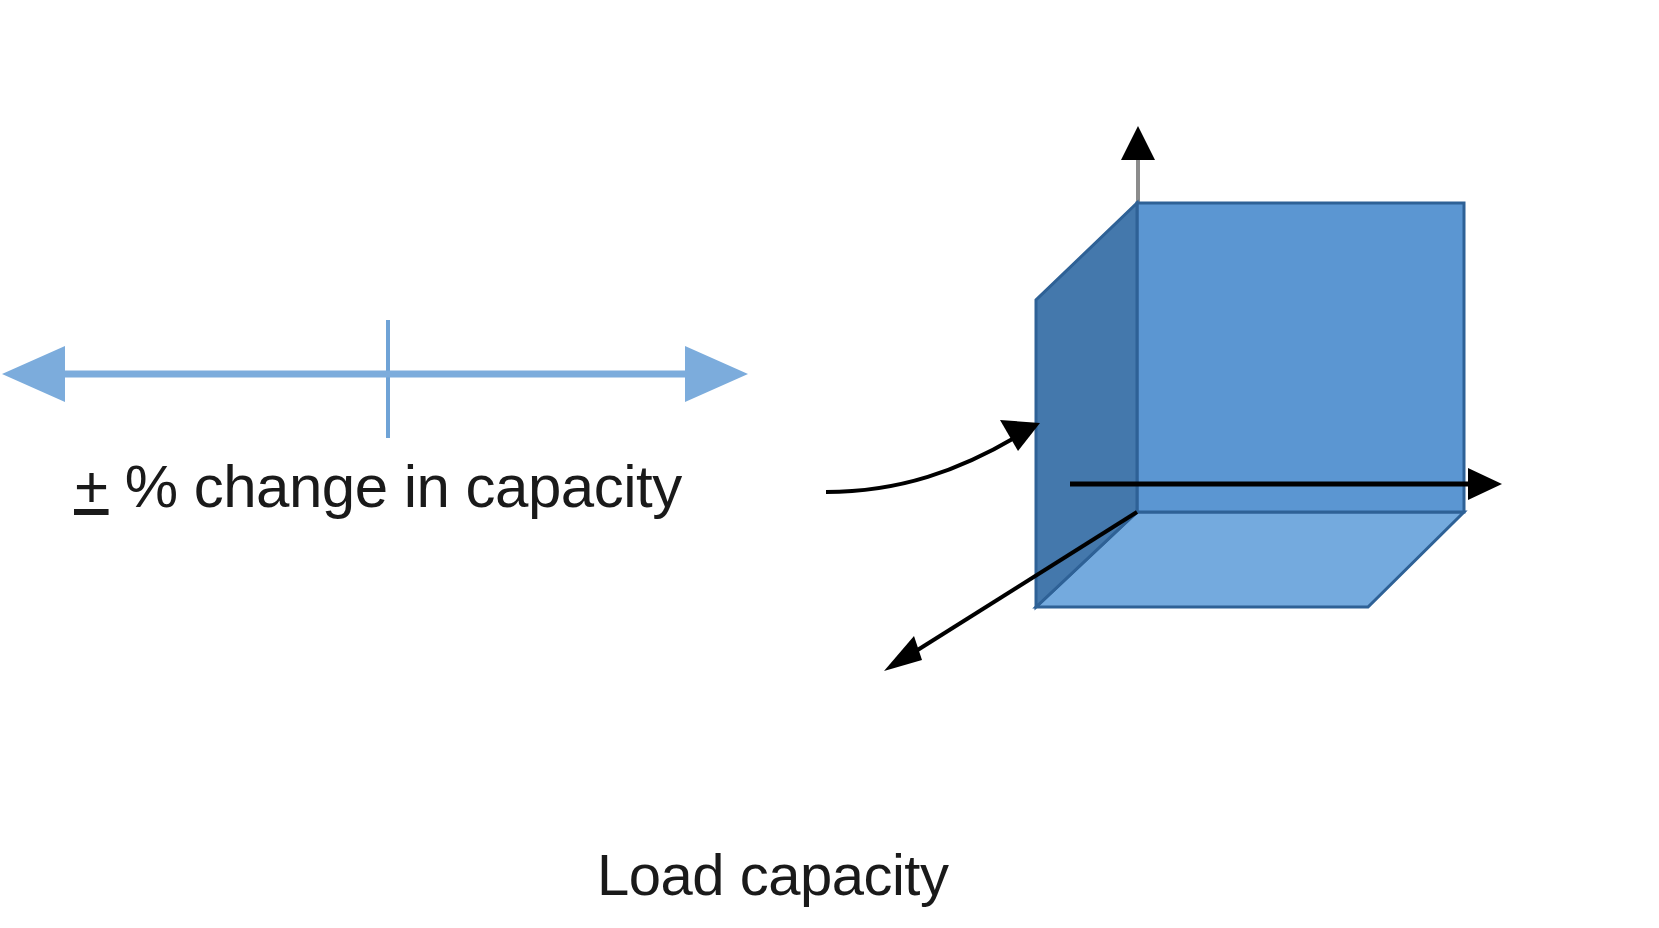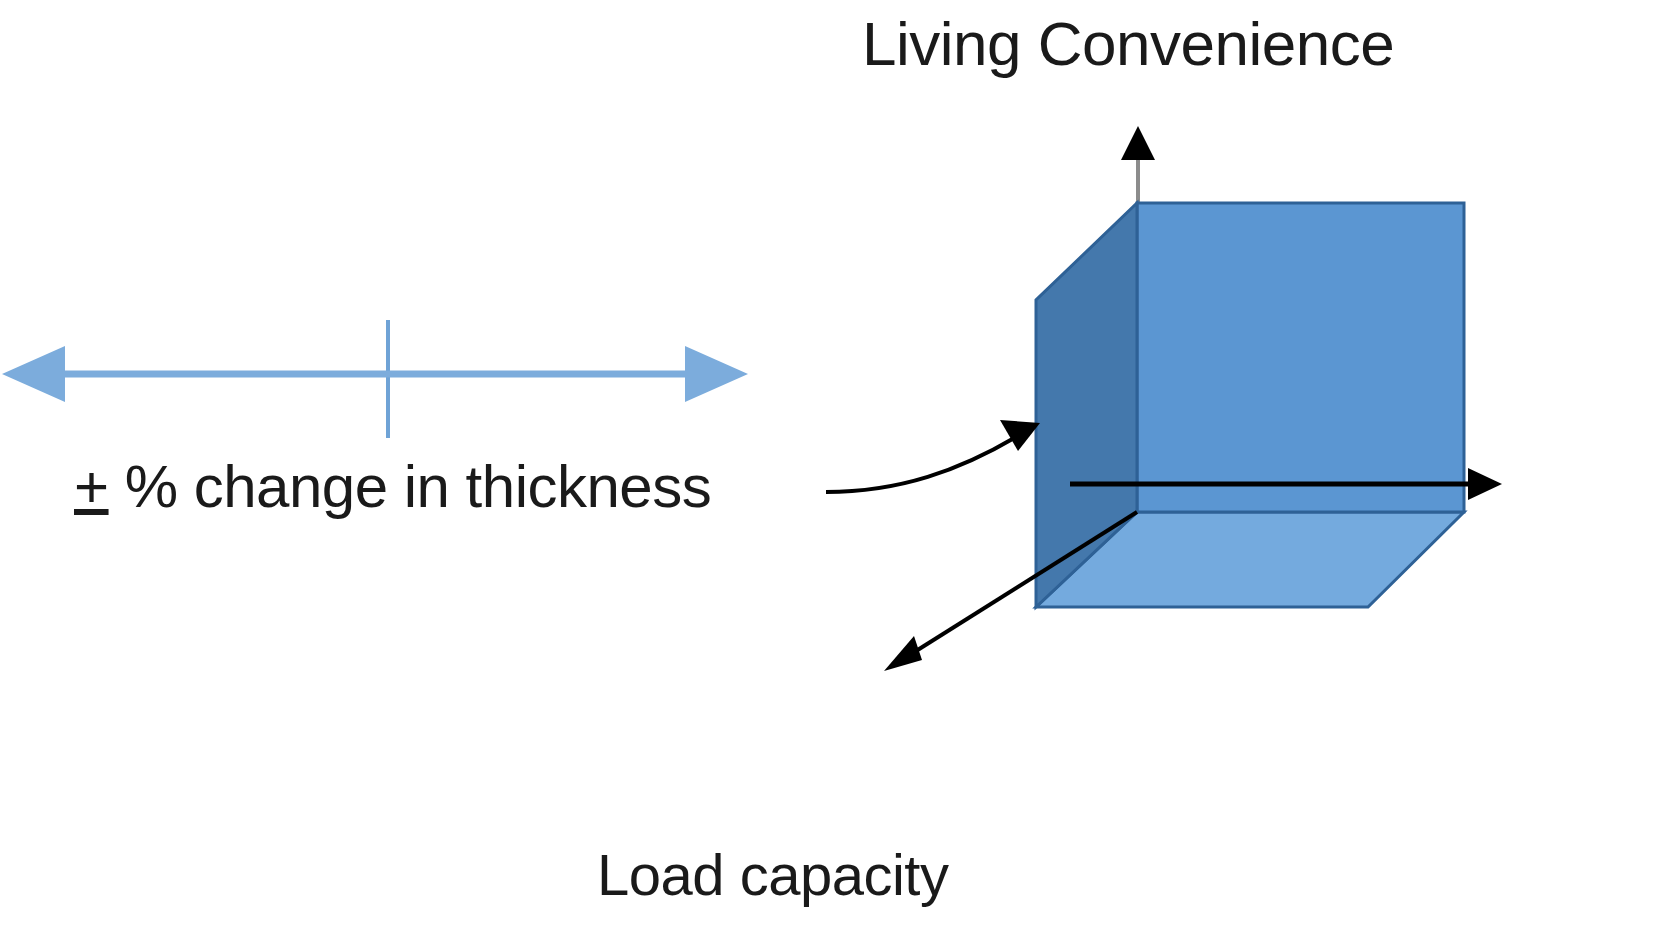--- a/index.html
+++ b/index.html
@@ -110,23 +110,22 @@
       <path d="M1040,423 L1000,420 L1018,451 Z" fill="#000000"></path>
     </g>
 
     <g>
       <line x1="388" y1="320" x2="388" y2="438" stroke="#6FA3D6" stroke-width="4"></line>
       <line x1="58" y1="374" x2="692" y2="374" stroke="#7CACDC" stroke-width="7" marker-start="url(#blue-arrow-left)" marker-end="url(#blue-arrow-right)"></line>
     </g>
 
   </svg>
 
-  <div class="lbl" id="label-living-convenience">Living Convenience</div>
 
 
   <div class="lbl" id="label-load-capacity">
     <div>Load capacity</div>
     
   </div>
 
-  <div class="lbl" id="label-thickness"><span class="pm">+</span><span> % change in thickness</span></div>
+  <div class="lbl" id="label-thickness"><span class="pm">+</span><span> % change in capacity</span></div>
 
 </div>
 
 </body></html>

